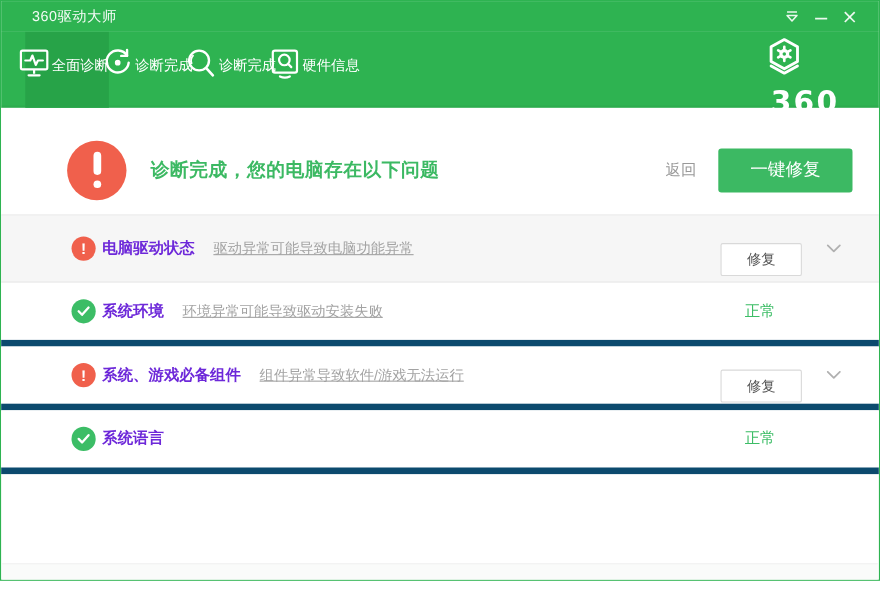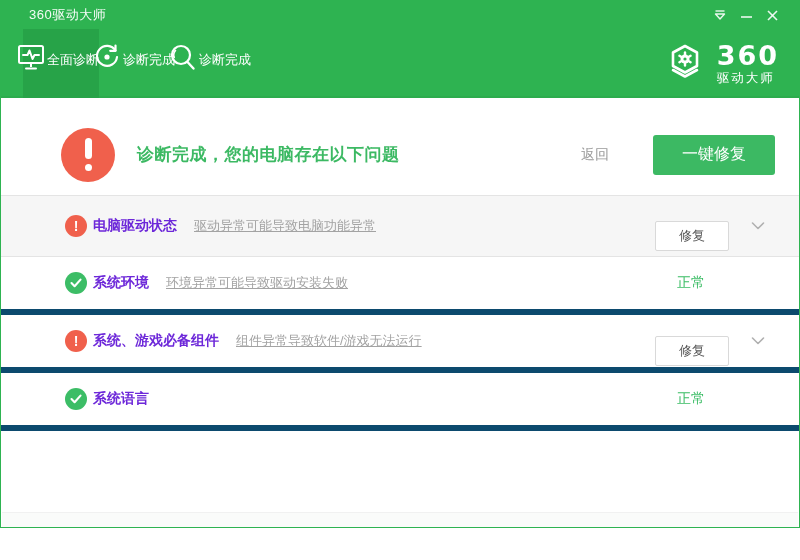--- a/index.html
+++ b/index.html
@@ -42,22 +42,22 @@
     box-shadow:inset 0 -2px 0 rgba(0,0,0,.04);
   }
   .tab{
     width:76px;display:flex;flex-direction:row;align-items:center;
     justify-content:flex-end;padding-bottom:8px;cursor:pointer;
   }
   .tab.active{background:var(--brand-green-dark);}
   .tab .ticon{height:36px;display:flex;align-items:center;justify-content:center;margin-bottom:4px;}
   .tab .tlabel{color:#fff;font-size:13px;white-space:nowrap;}
   .nav-logo{
-    position:absolute;right:20px;top:0;height:69px;
-    display:flex;align-items:center;
+    position:absolute;right:36px;top:0;height:69px;
+    display:flex;align-items:flex-start;flex-direction:column;
   }
   .logo-text{margin-left:8px;color:#fff;line-height:1;}
   .logo-brand{font-size:27px;font-weight:bold;letter-spacing:2px;font-family:"DejaVu Sans",sans-serif;}
   .logo-product{font-size:12.5px;letter-spacing:2px;margin-top:3px;}
   
   .diag-header{
     height:98px;display:flex;align-items:center;
     padding:16px 24px 0 60px;background:#fff;
     border-bottom:1px solid #e4e4e4;
   }
@@ -66,21 +66,21 @@
     display:flex;flex-direction:column;align-items:center;justify-content:center;
     flex:0 0 auto;
   }
   .alert-circle .bar{width:7px;height:21px;border-radius:4px;background:#fff;}
   .alert-circle .dot{width:7px;height:7px;border-radius:50%;background:#fff;margin-top:5px;}
   .diag-title{
     margin-left:22px;color:var(--title-green);
     font-size:17px;font-weight:bold;letter-spacing:.5px;
   }
   .diag-header .spacer{flex:1;}
-  .back-link{color:#999;font-size:14px;margin-right:44px;cursor:pointer;}
+  .back-link{color:#999;font-size:14px;margin-right:20px;cursor:pointer;}
   .fix-all-btn{
     width:122px;height:40px;border:none;border-radius:3px;
     background:var(--button-green);color:#fff;font-size:16px;
     cursor:pointer;font-family:inherit;
   }
   
   .issue-row{
     height:58px;display:flex;align-items:center;
     padding:0 34px 0 64px;background:#fff;
     border-bottom:6px solid #0c4a6e;
@@ -163,20 +163,31 @@
     </div>
     <div class="tab">
       <span class="ticon">
         <svg width="32" height="32" viewBox="0 0 32 32" fill="none" stroke="#fff">
           <circle cx="14" cy="13" r="9" stroke-width="2.2"></circle>
           <path d="M8.5 8.5 A 7 7 0 0 0 7.2 15.5" stroke-width="1.6" stroke-linecap="round"></path>
           <line x1="20.5" y1="20" x2="26.5" y2="26.5" stroke-width="2.4" stroke-linecap="round"></line>
         </svg>
       </span>
       <span class="tlabel">诊断完成</span>
+    </div>
+    <div class="tab">
+      <span class="ticon">
+        <svg width="32" height="32" viewBox="0 0 32 32" fill="none" stroke="#fff" stroke-width="2">
+          <rect x="5" y="4" width="22" height="20" rx="2"></rect>
+          <circle cx="15.5" cy="12.5" r="4.8"></circle>
+          <line x1="19" y1="16.2" x2="21.8" y2="19" stroke-linecap="round"></line>
+          <path d="M11.5 27.5 q 4.5 2.2 9 0" stroke-linecap="round"></path>
+        </svg>
+      </span>
+      <span class="tlabel">硬件信息</span>
     </div>
 
     <div class="nav-logo">
       <span>
         <svg width="44" height="46" viewBox="0 0 44 46" fill="none" stroke="#fff">
           <path d="M20 7 L32 13.5 L32 27 L20 33.5 L8 27 L8 13.5 Z" stroke-width="2.6" stroke-linejoin="round"></path>
           <path d="M8 31 L20 37.5 L32 31" stroke-width="2.6" stroke-linejoin="round" stroke-linecap="round"></path>
           <circle cx="20" cy="20" r="4.5" fill="#fff" stroke="none"></circle>
           <g stroke-width="2.4" stroke-linecap="round">
             <line x1="20" y1="13.5" x2="20" y2="15.5"></line>

